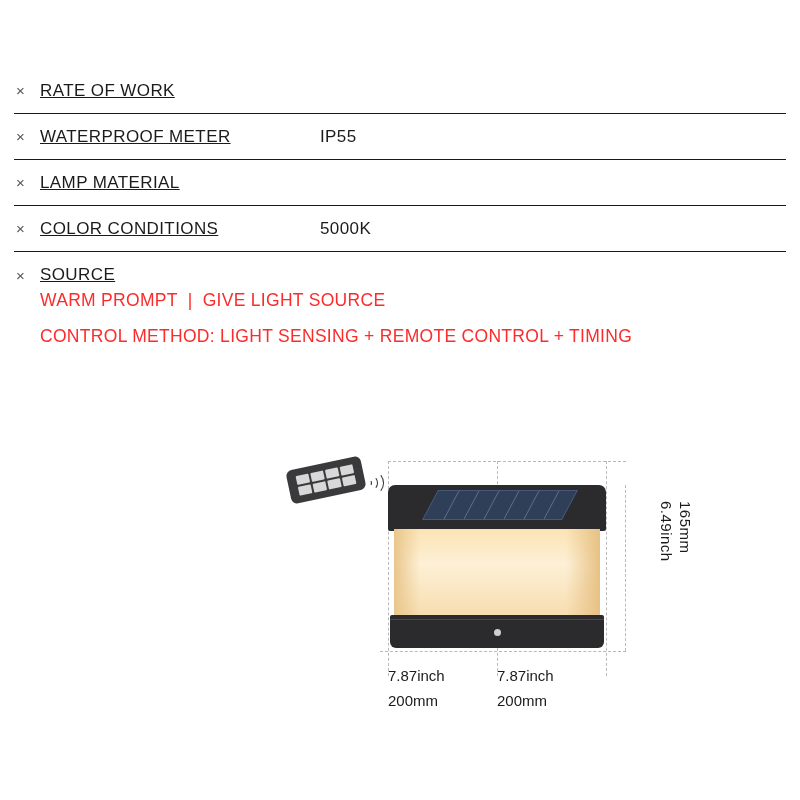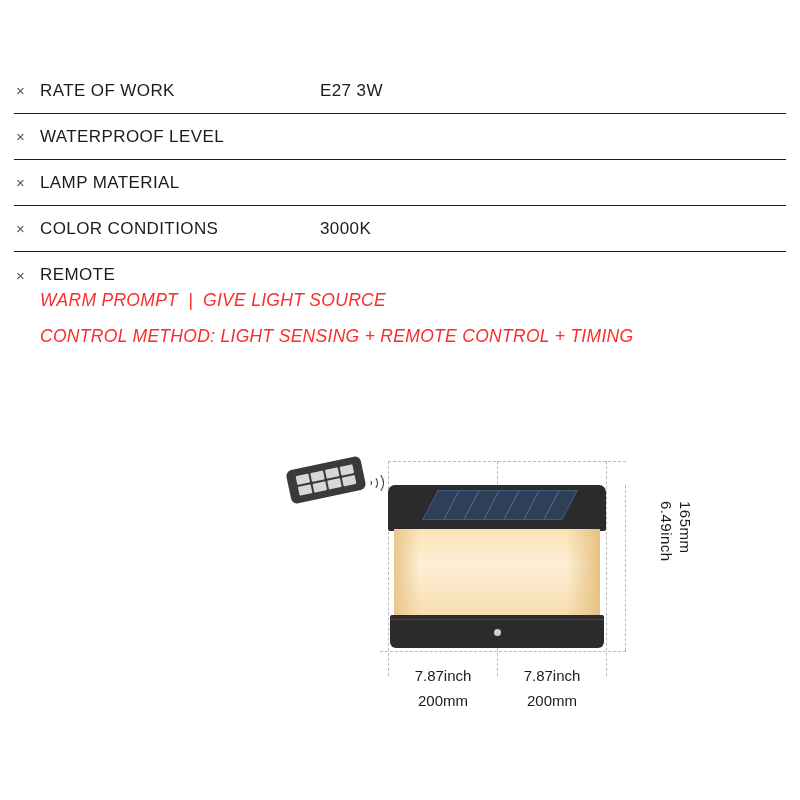--- a/index.html
+++ b/index.html
@@ -39,20 +39,21 @@
     line-height: 1;
     text-align: left;
     padding-left: 2px;
     box-sizing: border-box;
   }
   .spec-label {
     width: 280px;
     font-size: 17px;
     color: #1b1b1b;
     letter-spacing: 0.4px;
+    text-decoration: underline;
   }
   .spec-value {
     flex: 1;
     font-size: 17px;
     color: #1b1b1b;
     letter-spacing: 0.4px;
   }
 
   
   .prompts {
@@ -60,21 +61,20 @@
     left: 40px;
     top: 290px;
     width: 740px;
   }
   .prompt-line {
     color: #fb2c2c;
     font-size: 17.5px;
     letter-spacing: 0.3px;
     margin-bottom: 15px;
     white-space: nowrap;
-    font-style: italic;
   }
   .prompt-line .sep {
     display: inline-block;
     padding: 0 10px;
   }
 
   
   .illus {
     position: absolute;
     left: 280px;
@@ -242,56 +242,55 @@
   .dim-vert {
     writing-mode: vertical-rl;
     text-orientation: mixed;
     font-size: 15px;
     color: #1b1b1b;
     letter-spacing: 0.5px;
   }
   .dim-bottom {
     position: absolute;
     top: 208px;
-    text-align: center;
     font-size: 15px;
     color: #1b1b1b;
     line-height: 25px;
   }
 </style>
 </head>
 <body>
 
 <div class="spec-table">
 
   <div class="spec-row">
     <div class="spec-x">×</div>
     <div class="spec-label">RATE OF WORK</div>
-    <div class="spec-value">E27 3W</div>
   </div>
 
   <div class="spec-row">
     <div class="spec-x">×</div>
-    <div class="spec-label">WATERPROOF LEVEL</div>
+    <div class="spec-label">WATERPROOF METER</div>
+    <div class="spec-value">IP55</div>
   </div>
 
   <div class="spec-row">
     <div class="spec-x">×</div>
     <div class="spec-label">LAMP MATERIAL</div>
   </div>
 
   <div class="spec-row">
     <div class="spec-x">×</div>
     <div class="spec-label">COLOR CONDITIONS</div>
-    <div class="spec-value">3000K</div>
+    <div class="spec-value">5000K</div>
   </div>
 
   <div class="spec-row last">
     <div class="spec-x">×</div>
-    <div class="spec-label">REMOTE</div>
+    <div class="spec-label">SOURCE</div>
   </div>
 
 </div>
 
 <div class="prompts">
   <div class="prompt-line">
     <span>WARM PROMPT</span><span class="sep">|</span><span>GIVE LIGHT SOURCE</span>
   </div>
   <div class="prompt-line">CONTROL METHOD: LIGHT SENSING + REMOTE CONTROL + TIMING</div>
 </div>

